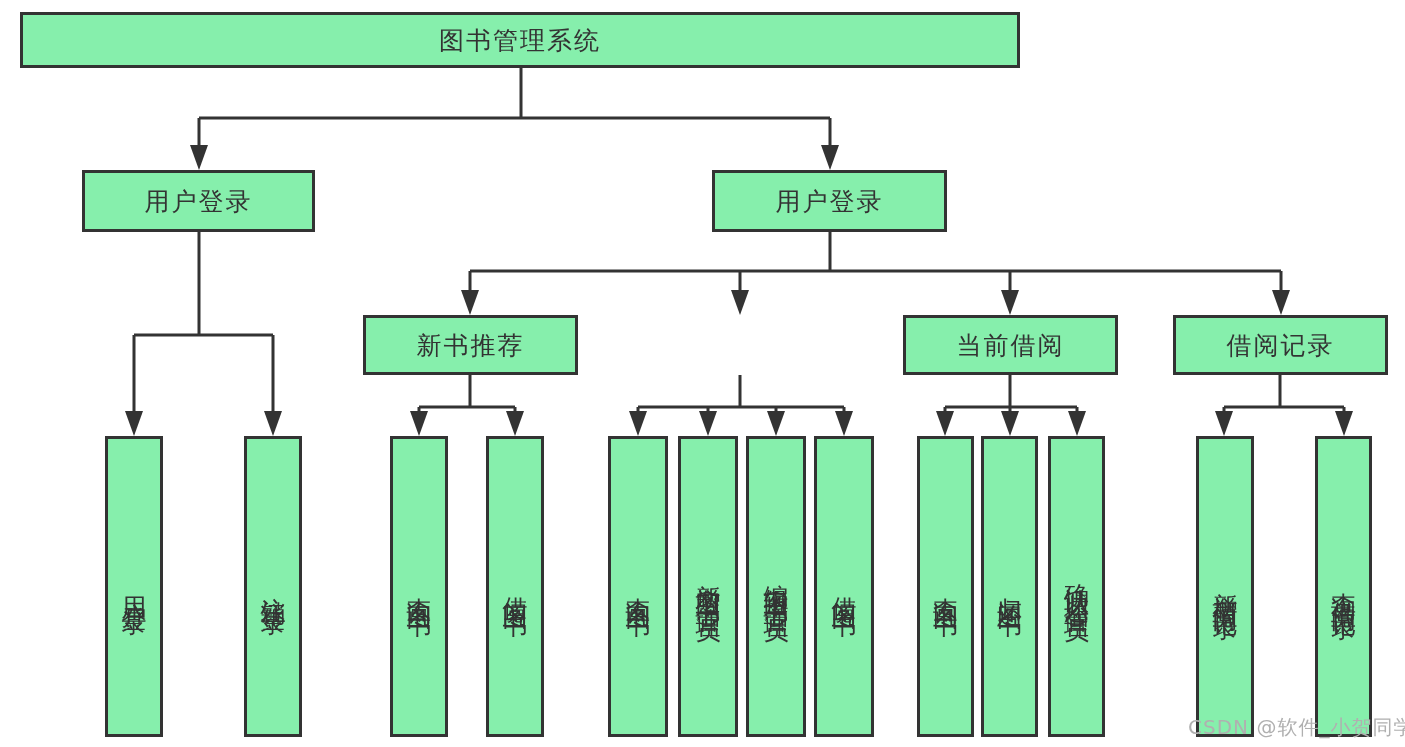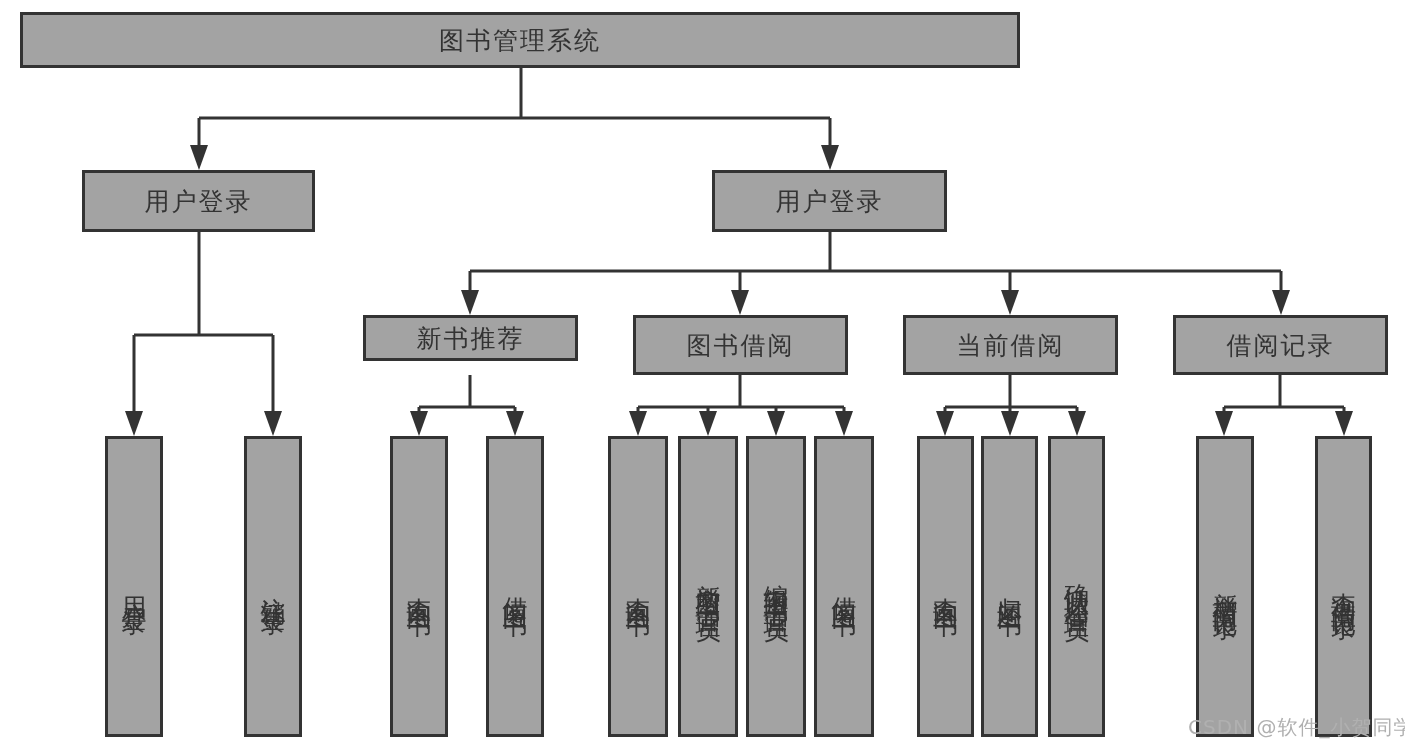--- a/index.html
+++ b/index.html
@@ -8,21 +8,21 @@
     width: 1405px; height: 747px;
     position: relative; overflow: hidden;
     font-family: "DejaVu Sans", "Liberation Sans", sans-serif;
     color: #333333;
   }
   .canvas { position: absolute; inset: 0; width: 1405px; height: 747px; }
   svg.connectors { position: absolute; top: 0; left: 0; pointer-events: none; }
   .node {
     position: absolute;
     border: 3px solid #333333;
-    background: #a3a3a3;
+    background: #86efac;
     display: flex; align-items: center; justify-content: center;
     text-align: center;
   }
   .h-node { font-size: 25px; letter-spacing: 2px; }
   .v-node .v-text {
     writing-mode: vertical-rl;
     text-orientation: mixed;
     font-size: 25px;
     letter-spacing: 5px;
     line-height: 1;
@@ -78,25 +78,22 @@
     <span>图书管理系统</span>
   </div>
 
   <div class="node h-node" style="left:82px;top:170px;width:233px;height:62px">
     <span>用户登录</span>
   </div>
   <div class="node h-node" style="left:712px;top:170px;width:235px;height:62px">
     <span>用户登录</span>
   </div>
 
-  <div class="node h-node" style="left:363px;top:315px;width:215px;height:46px">
+  <div class="node h-node" style="left:363px;top:315px;width:215px;height:60px">
     <span>新书推荐</span>
-  </div>
-  <div class="node h-node" style="left:633px;top:315px;width:215px;height:60px">
-    <span>图书借阅</span>
   </div>
   <div class="node h-node" style="left:1173px;top:315px;width:215px;height:60px">
     <span>借阅记录</span>
   </div>
   <div class="node h-node" style="left:903px;top:315px;width:215px;height:60px">
     <span>当前借阅</span>
   </div>
 
   <div class="node v-node" style="left:105px;top:436px;width:58px;height:301px">
     <span class="v-text">用户登录</span>

